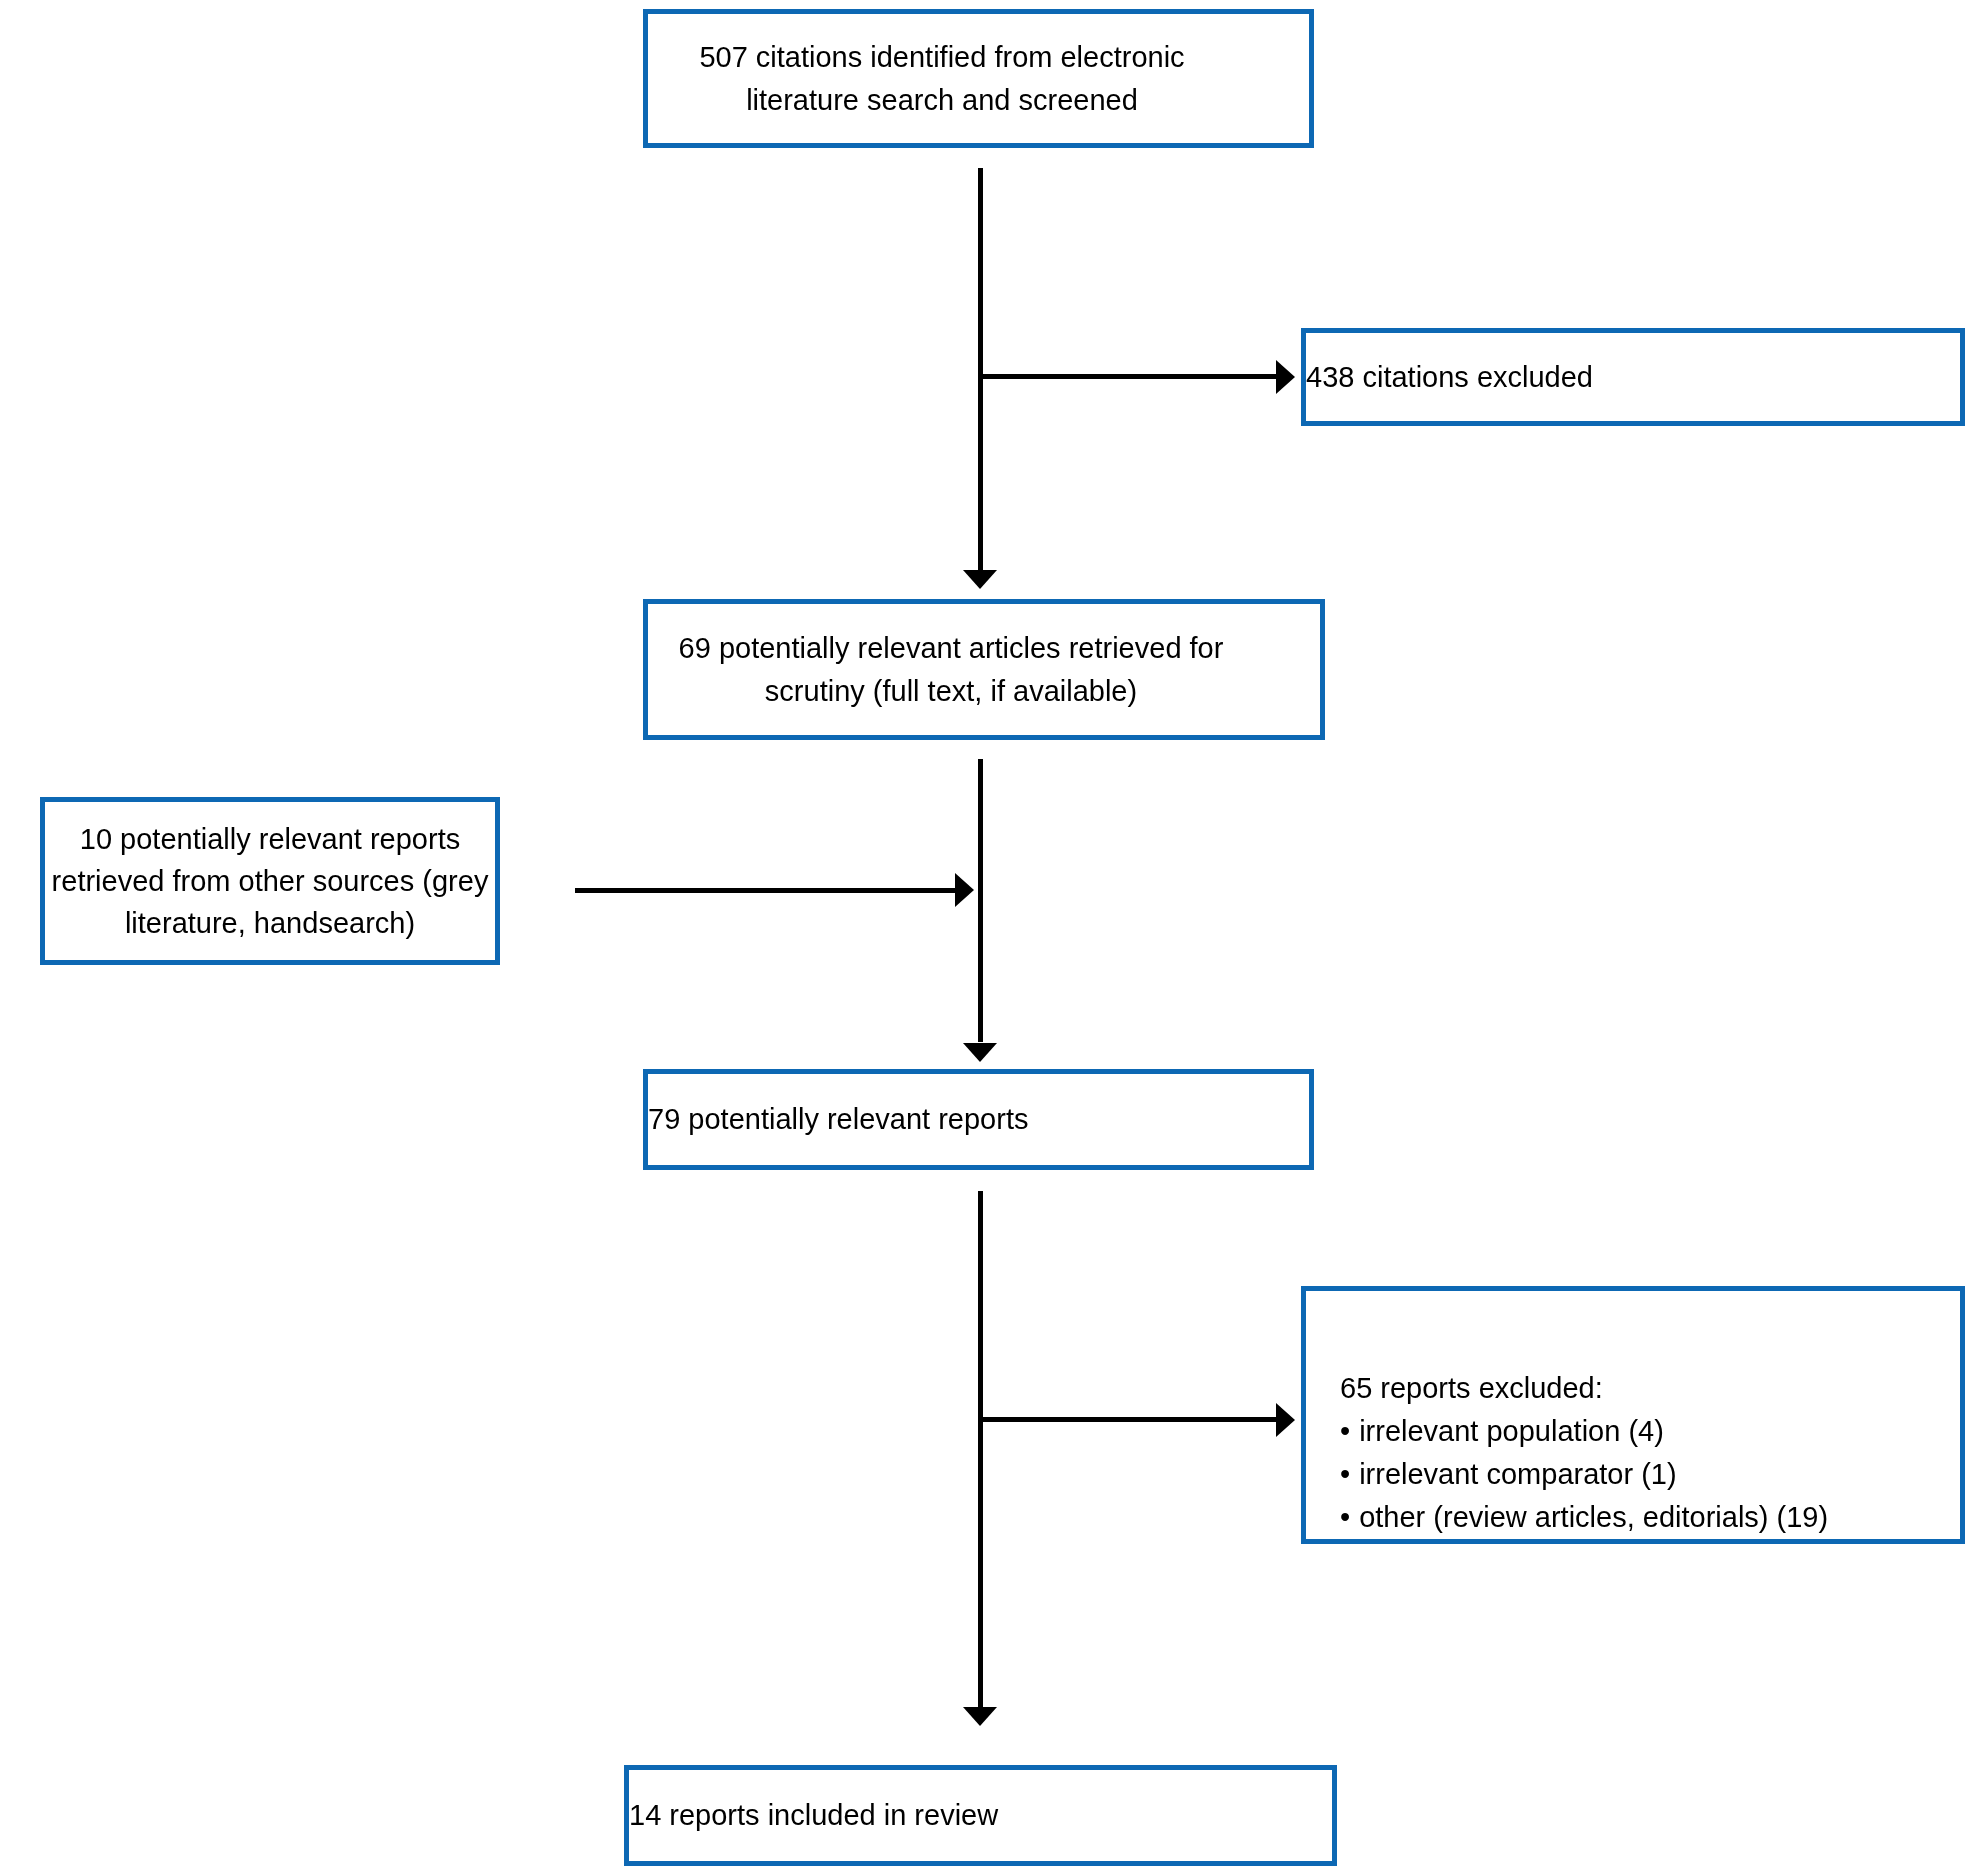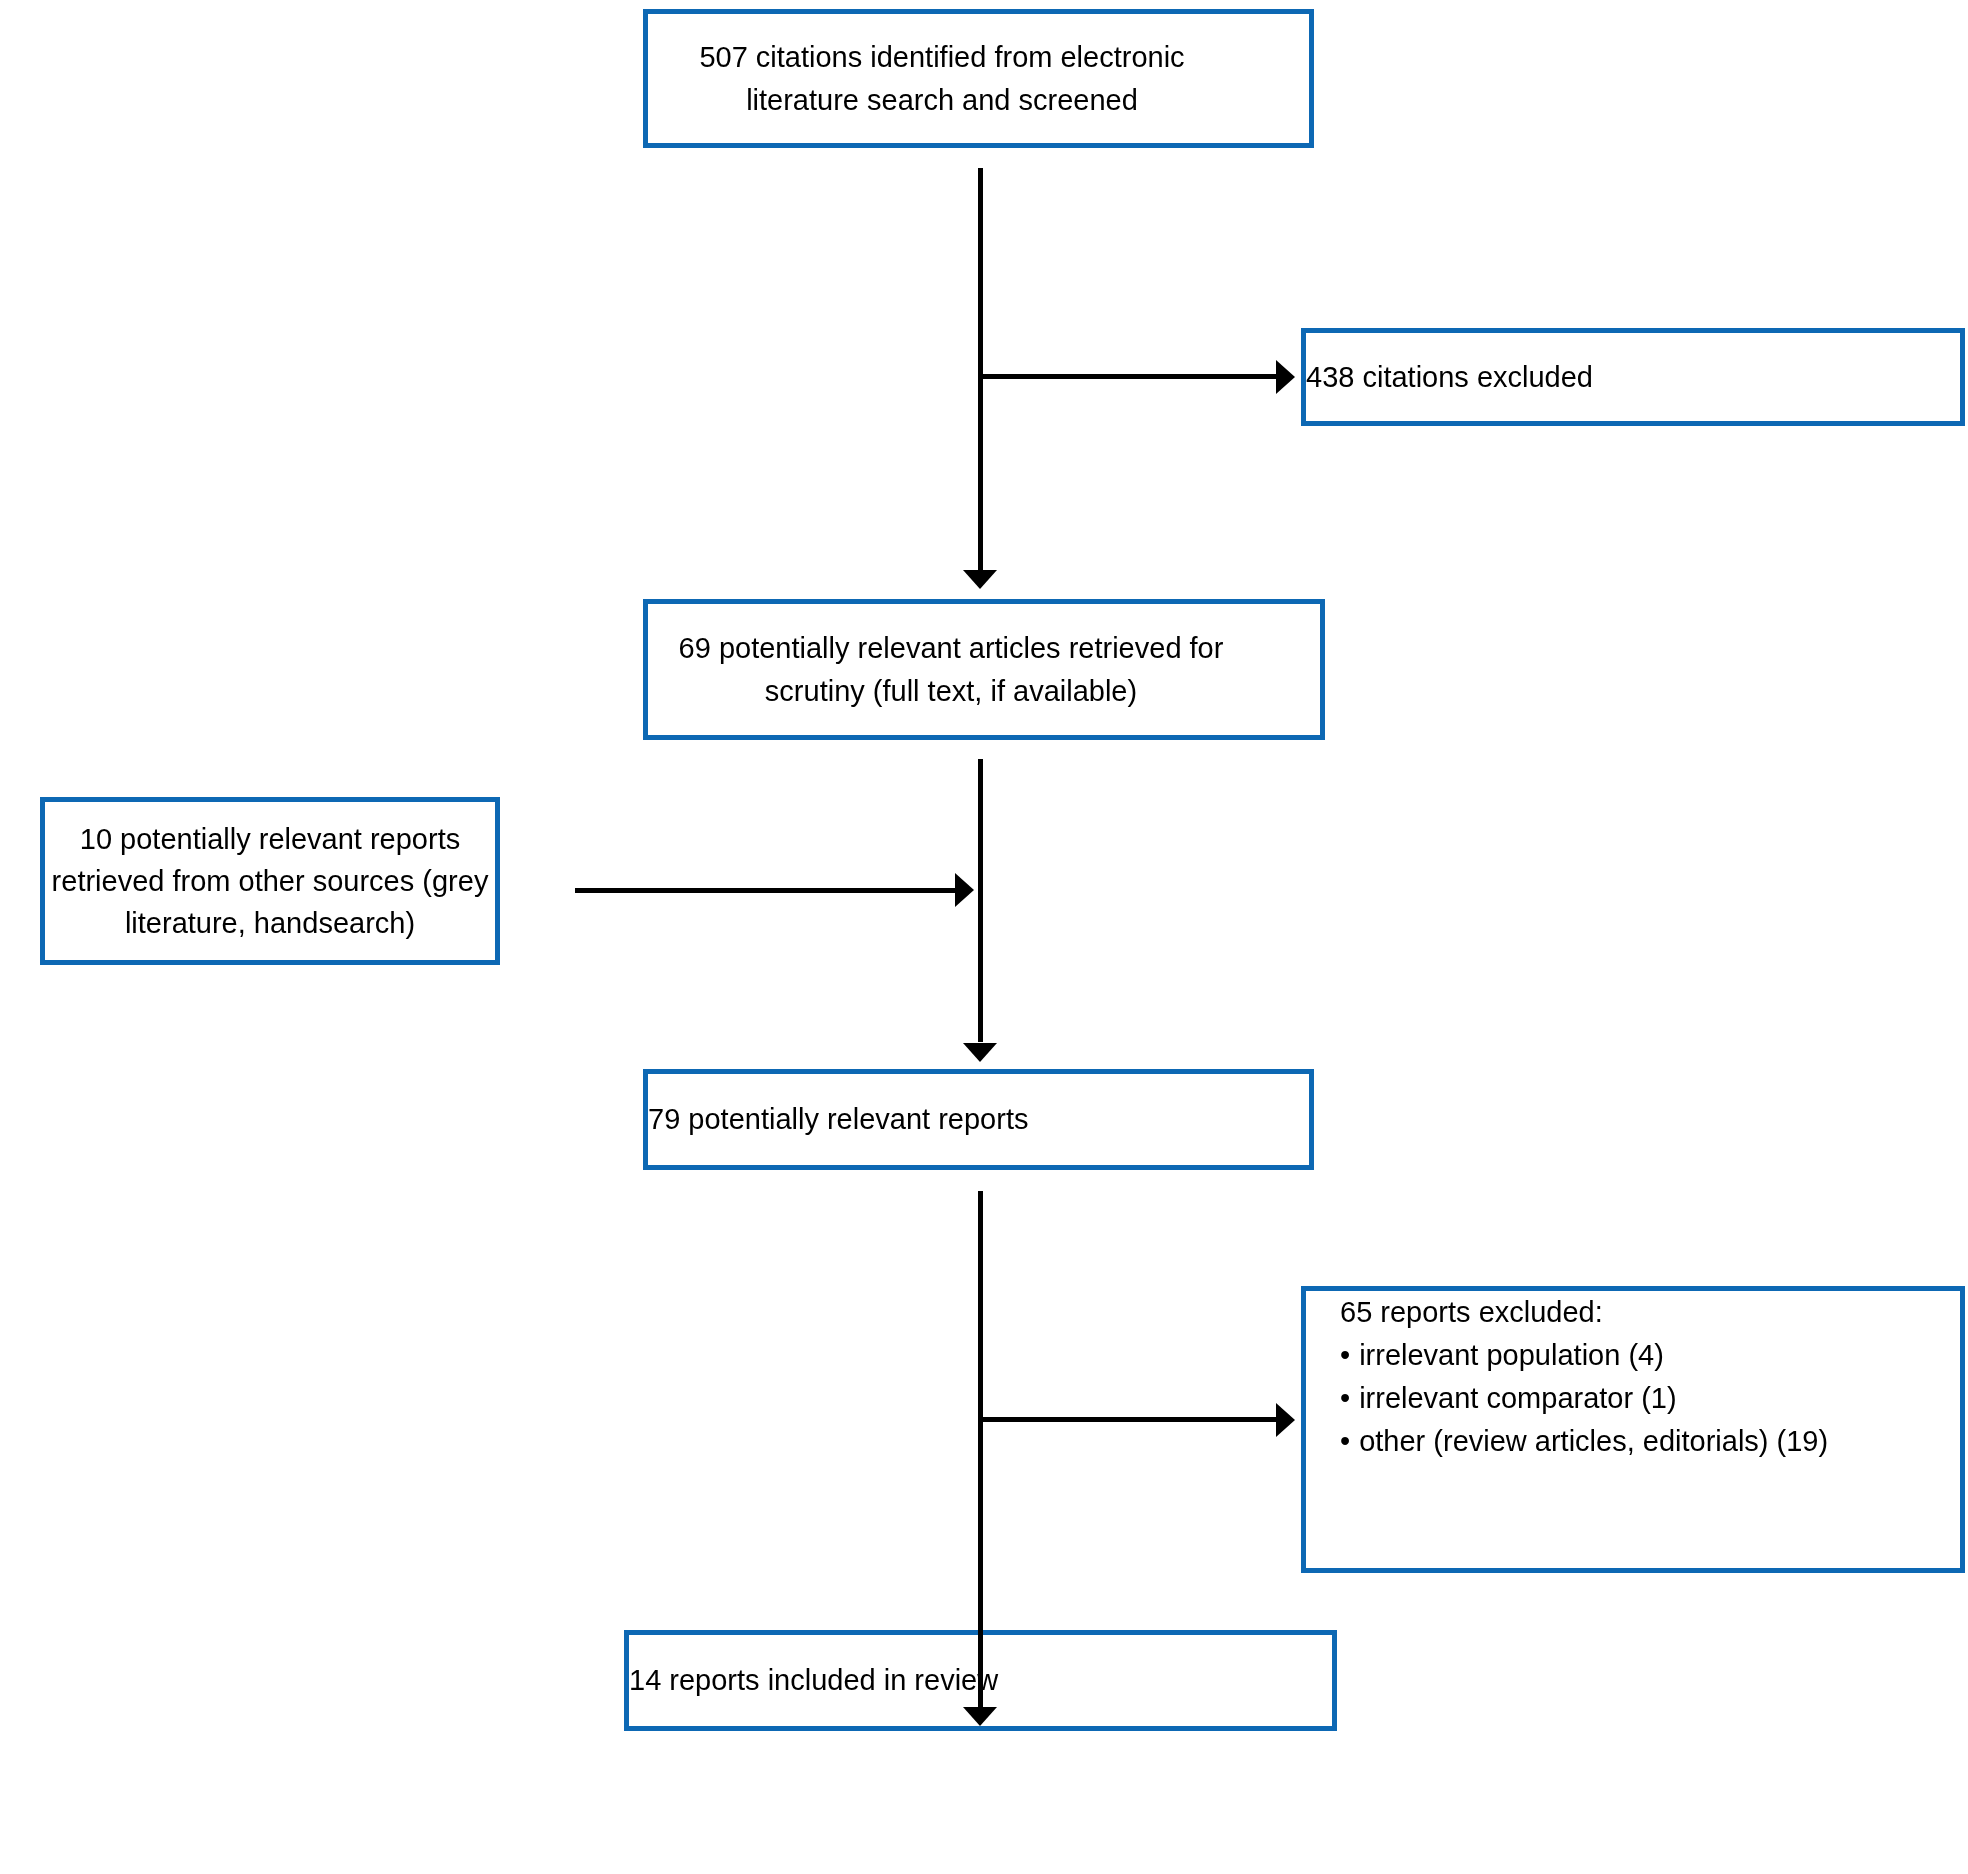--- a/index.html
+++ b/index.html
@@ -31,22 +31,22 @@
   .box .t{display:block;text-align:center;}
   
   #b-screened{left:643px;top:9px;width:671px;height:139px;}
   #b-screened .t{max-width:588px;}
   #b-excluded-citations{left:1301px;top:328px;width:664px;height:98px;}
   #b-retrieved{left:643px;top:599px;width:682px;height:141px;}
   #b-retrieved .t{max-width:606px;}
   #b-other-sources{left:40px;top:797px;width:460px;height:168px;}
   #b-other-sources .t{max-width:456px;}
   #b-relevant{left:643px;top:1069px;width:671px;height:101px;}
-  #b-excluded-reports{left:1301px;top:1286px;width:664px;height:287px;justify-content:flex-start;align-items:flex-start;}
-  #b-included{left:624px;top:1630px;width:713px;height:101px;}
+  #b-excluded-reports{left:1301px;top:1286px;width:664px;height:258px;justify-content:flex-start;align-items:flex-end;}
+  #b-included{left:624px;top:1765px;width:713px;height:101px;}
   
   .box-list{padding-left:34px;padding-right:18px;text-align:left;line-height:43px;}
   .bullet-line .bullet{display:inline-block;margin-right:9px;}
   
   .vline{position:absolute;width:5.3px;background:var(--arrow);}
   .hline{position:absolute;height:5.3px;background:var(--arrow);}
   .head-down{position:absolute;width:0;height:0;border-left:17px solid transparent;border-right:17px solid transparent;border-top:19.6px solid var(--arrow);}
   .head-right{position:absolute;width:0;height:0;border-top:17px solid transparent;border-bottom:17px solid transparent;border-left:19.6px solid var(--arrow);}
   
   #v1{left:978px;top:168px;height:403px;}

